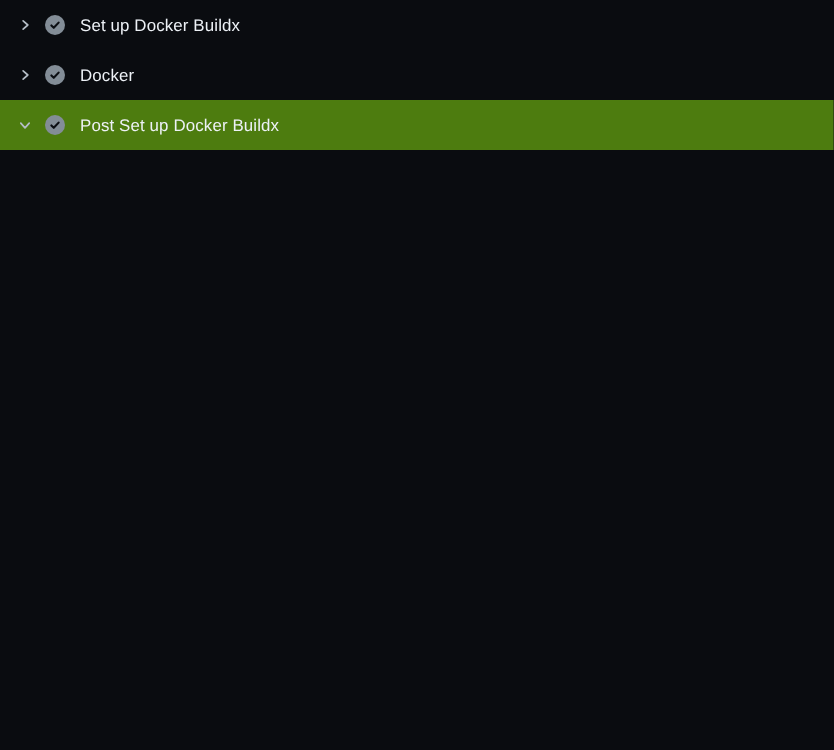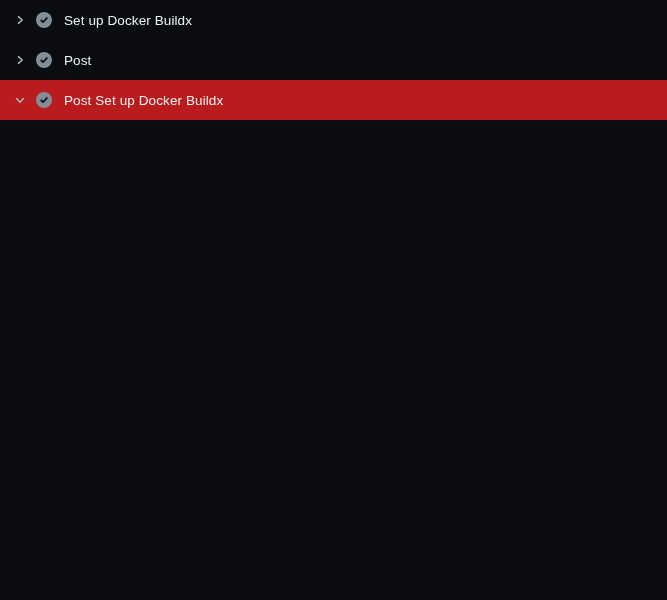--- a/index.html
+++ b/index.html
@@ -4,21 +4,21 @@
 <style>
   html,body{margin:0;padding:0;}
   body{
     width:667px;height:600px;overflow:hidden;
     background:#0a0c10;
     font-family:"Liberation Sans",sans-serif;
     -webkit-font-smoothing:antialiased;
   }
   .steps{width:667px;}
   .step{height:40px;display:flex;align-items:center;cursor:pointer;}
-  .step.expanded{background:#b91c1c;}
+  .step.expanded{background:#4d7c0f;}
   .chev{width:16px;height:16px;margin-left:12px;display:flex;align-items:center;justify-content:center;color:#b4bdc6;flex:none;}
   .check{width:16px;height:16px;margin-left:8px;flex:none;}
   .step-label{margin-left:12px;color:#edf1f6;font-size:13.5px;font-weight:400;letter-spacing:.1px;}
   .log{
     width:667px;height:440px;box-sizing:border-box;
     padding-top:11px;overflow:hidden;
     font-family:"DejaVu Sans Mono","Liberation Mono",monospace;
     font-size:12px;letter-spacing:-0.1px;
   }
   .row{height:20px;line-height:20px;white-space:pre;overflow:hidden;width:667px;}
@@ -50,21 +50,21 @@
       <svg width="12" height="12" viewBox="0 0 16 16">
           <path d="M6 3.5 L11 8 L6 12.5" fill="none" stroke="currentColor" stroke-width="1.8" stroke-linecap="round" stroke-linejoin="round"></path>
         </svg>
     </span>
     <span class="check">
       <svg width="16" height="16" viewBox="0 0 16 16">
           <circle cx="8" cy="8" r="8" fill="#838d97"></circle>
           <path d="M5.1 8.4 L7 10.2 L10.9 6.1" stroke="#0b0e13" stroke-width="1.7" fill="none" stroke-linecap="round" stroke-linejoin="round"></path>
         </svg>
     </span>
-    <span class="step-label">Post</span>
+    <span class="step-label">Docker</span>
   </div>
 
 
   <div class="step expanded">
     <span class="chev">
       <svg width="12" height="12" viewBox="0 0 16 16">
           <path d="M3.5 6 L8 11 L12.5 6" fill="none" stroke="currentColor" stroke-width="1.8" stroke-linecap="round" stroke-linejoin="round"></path>
         </svg>
     </span>
     <span class="check">

